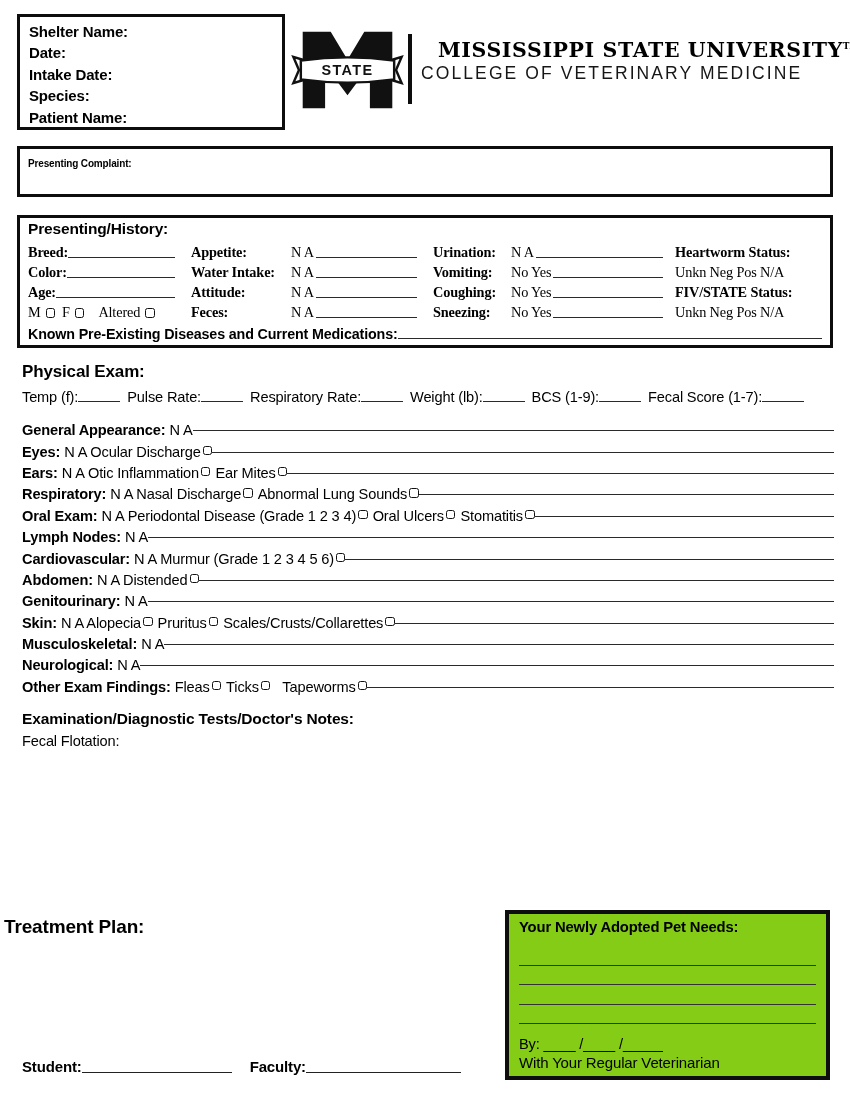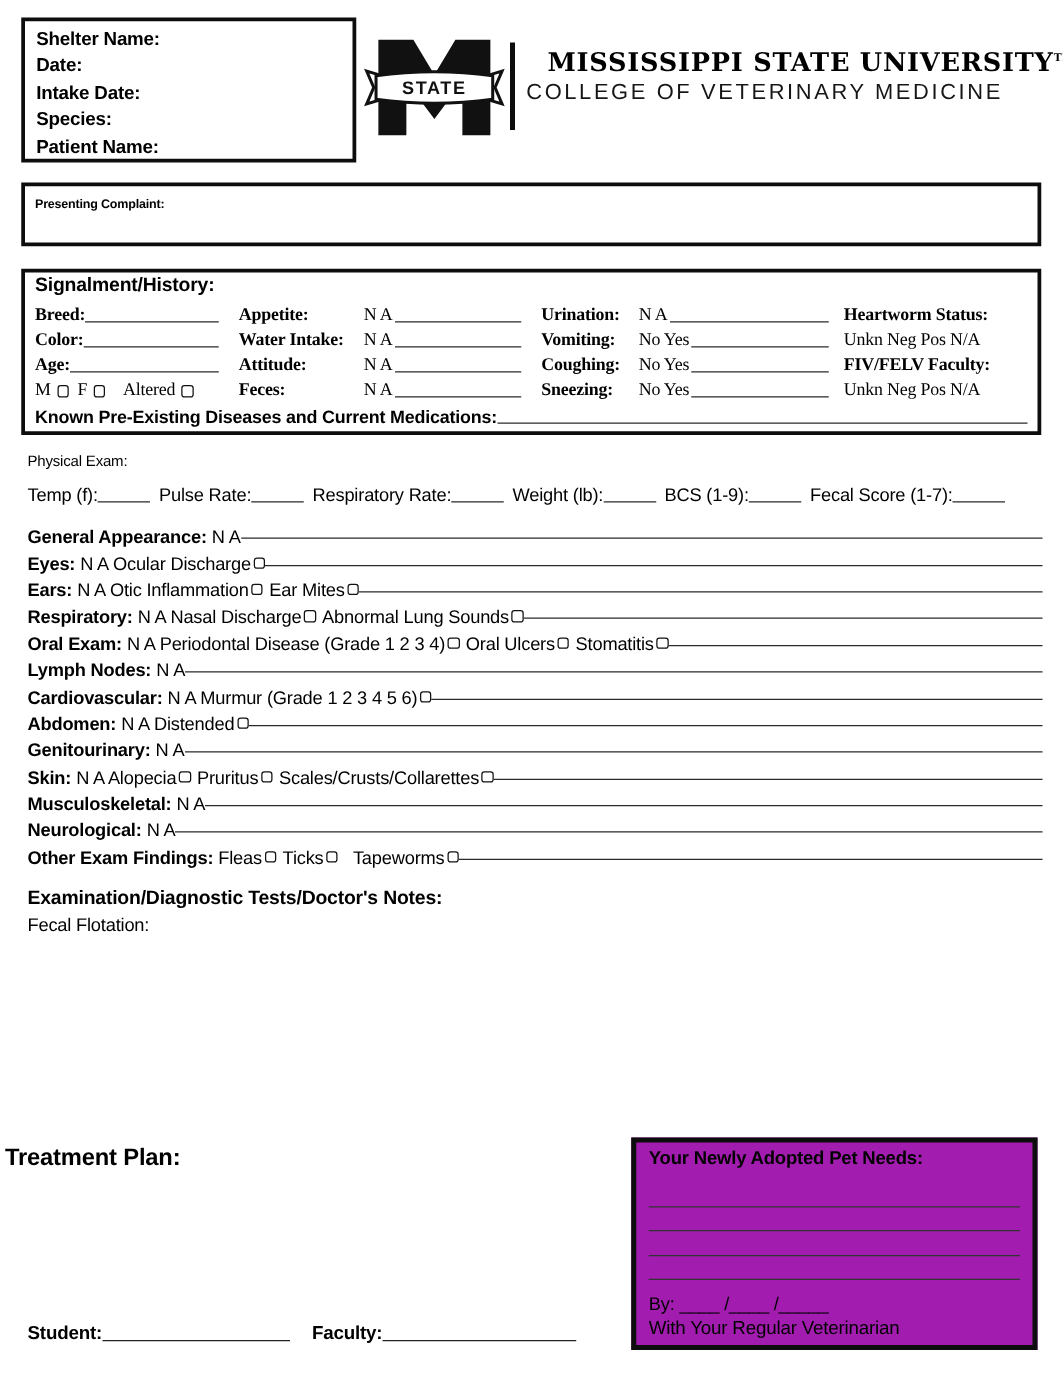--- a/index.html
+++ b/index.html
@@ -42,21 +42,21 @@
   .sc4 { flex:0 0 78px; font-weight:700; white-space:nowrap; }
   .sc5 { flex:0 0 164px; display:flex; align-items:flex-end; padding-right:12px; }
   .sc6 { flex:1; white-space:nowrap; }
   .sc6.bold { font-weight:700; }
   .sexcell { font-size:14.3px; }
   .sexcell span { margin-right:3px; }
   .known { display:flex; align-items:flex-end; height:21px; font-size:14.3px; }
   .known b { white-space:nowrap; }
 
   
-  .ptitle { position:absolute; left:22px; top:362px; font-weight:400; font-size:12px; }
+  .ptitle { position:absolute; left:22px; top:362px; font-weight:700; font-size:17px; }
   .vitals { position:absolute; left:22px; top:383px; width:812px; display:flex; align-items:flex-end; height:22px; font-size:14.6px; }
   .vseg { display:flex; align-items:flex-end; margin-right:7px; }
   .vseg:last-child { margin-right:0; }
   .vseg .seg { white-space:nowrap; }
   .vfill { flex:0 0 42px; border-bottom:1.4px solid #2a2a2a; margin-bottom:3px; height:4px; }
 
   
   .exam { position:absolute; left:22px; top:420px; width:812px; }
   .xline { display:flex; align-items:center; height:21.4px; font-size:14.6px; line-height:17px; }
 
@@ -65,21 +65,21 @@
   .ttitle { position:absolute; left:4px; top:916px; font-weight:700; font-size:19px; }
 
   
   .sigs { position:absolute; left:22px; top:1053px; width:465px; display:flex; align-items:flex-end; height:22px; font-size:15px; }
   .sigs b { white-space:nowrap; }
   .sfill1 { flex:0 0 150px; border-bottom:1.5px solid #222; margin-bottom:2px; height:4px; }
   .sgap { flex:0 0 18px; }
   .sfill2 { flex:0 0 155px; border-bottom:1.5px solid #222; margin-bottom:2px; height:4px; }
 
   
-  .adopt { position:absolute; left:505px; top:910px; width:325px; height:170px; border:4px solid #0d0d0d; background:#a21caf; padding:5px 10px 3px; }
+  .adopt { position:absolute; left:505px; top:910px; width:325px; height:170px; border:4px solid #0d0d0d; background:#84cc16; padding:5px 10px 3px; }
   .adopt .atitle { font-weight:700; font-size:14.8px; height:20px; }
   .aline { height:19.5px; border-bottom:1.6px solid #333; }
   .aline.first { margin-top:7px; }
   .byline { margin-top:12px; font-size:14.6px; height:18px; white-space:pre; }
   .afooter { font-size:15px; }
 </style>
 </head>
 <body>
 
 <div class="page">
@@ -101,21 +101,21 @@
   </svg>
   <div class="divider"></div>
   <div class="wm1"><span>MISSISSIPPI STATE UNIVERSITY</span><sup>TM</sup></div>
   <div class="wm2">COLLEGE OF VETERINARY MEDICINE</div>
 
   <div class="complaint">
     <span>Presenting Complaint:</span>
   </div>
 
   <div class="sig">
-    <div class="title">Signalment/History:</div>
+    <div class="title">Presenting/History:</div>
 
     <div class="srow">
       <div class="sc1">
           <b>Breed:</b>
           <span class="fill"></span>
         </div>
       <div class="sc2">Appetite:</div>
       <div class="sc3">
           <span class="seg">N A</span>
           <span class="fill"></span>
@@ -154,21 +154,21 @@
       <div class="sc2">Attitude:</div>
       <div class="sc3">
           <span class="seg">N A</span>
           <span class="fill"></span>
         </div>
       <div class="sc4">Coughing:</div>
       <div class="sc5">
           <span class="seg">No Yes</span>
           <span class="fill"></span>
         </div>
-      <div class="sc6 bold">FIV/FELV Faculty:</div>
+      <div class="sc6 bold">FIV/STATE Status:</div>
     </div>
 
     <div class="srow">
       <div class="sc1 sexcell">
         <span>M</span>
           <span class="cb"></span>
         <span style="margin-left:4px;">F</span>
           <span class="cb"></span>
         <span style="margin-left:11px;">Altered</span>
           <span class="cb"></span>

